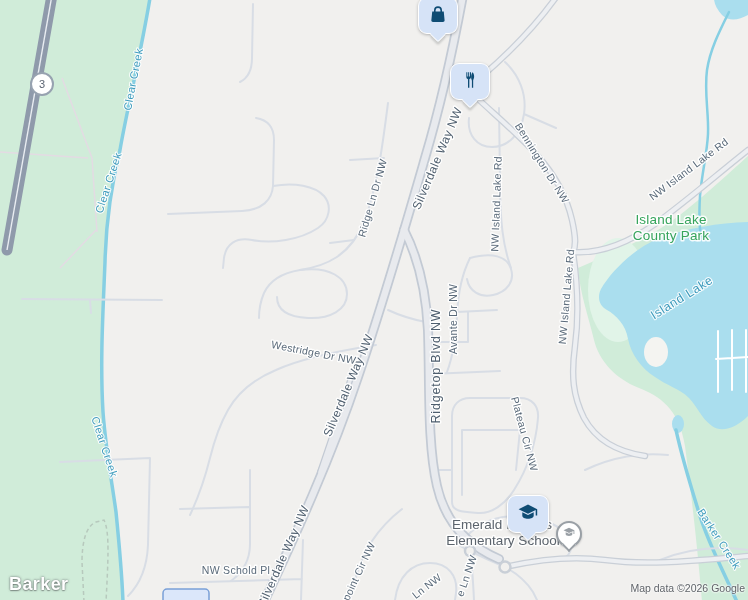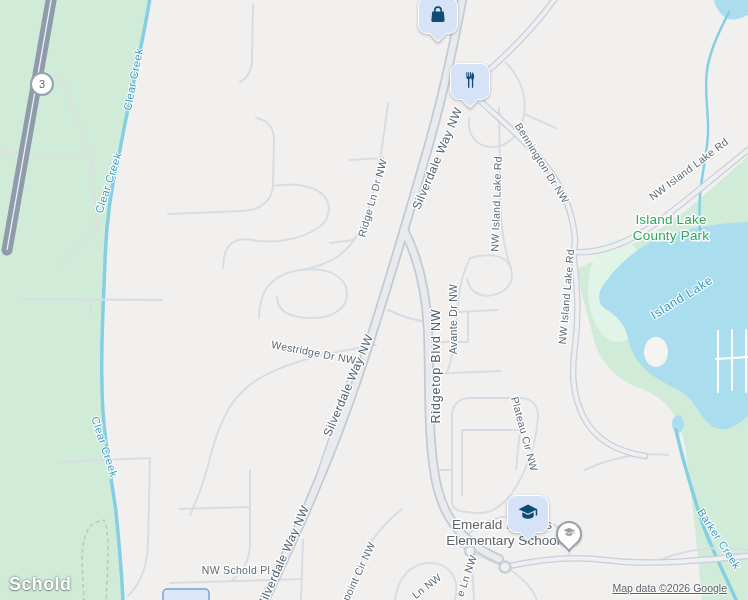--- a/index.html
+++ b/index.html
@@ -54,22 +54,22 @@
        box-shadow:0 1px 2px rgba(60,64,67,.3);}
   .poi-circle::after{content:"";position:absolute;left:50%;bottom:-5px;width:8px;height:8px;background:#fff;
        transform:translateX(-50%) rotate(45deg);border-right:2px solid var(--c-icon_gray);
        border-bottom:2px solid var(--c-icon_gray);}
   .poi-circle svg{position:relative;z-index:1;}
   .shield{position:absolute;left:30px;top:72px;width:20px;height:20px;background:#fff;
        border:2px solid var(--c-shield);border-radius:50%;display:flex;align-items:center;justify-content:center;
        font-size:11px;color:#5b6472;}
   .google-logo{position:absolute;left:9px;bottom:5px;font-size:18px;font-weight:700;color:#fff;
        letter-spacing:.4px;text-shadow:0 1px 1px rgba(0,0,0,.25),0 0 2px rgba(95,99,104,.7),0 0 3px rgba(95,99,104,.45);}
-  .attribution{position:absolute;right:21px;bottom:6px;font-size:10.5px;color:var(--c-attribution);
-       text-shadow:0 0 2px #fff,0 0 2px #fff,0 0 3px #fff;text-decoration:underline;}
+  .attribution{position:absolute;right:3px;bottom:6px;font-size:10.5px;color:var(--c-attribution);
+       text-shadow:0 0 2px #fff,0 0 2px #fff,0 0 3px #fff;}
 </style>
 </head>
 <body>
 
 <div class="map">
   <svg width="748" height="600" viewBox="0 0 748 600">
     <defs>
       <path id="fwy1" d="M52,-5 C39,70 24,155 7,250"></path>
       <path id="art1" d="M463,-5 C452,55 441,104 425,158 C406,224 386,294 358,377 C331,458 296,534 264,602"></path>
       <path id="art2" d="M352,374 C343,404 332,438 320,472"></path>
@@ -213,15 +213,15 @@
         <path fill="var(--c-icon_gray)" d="M12 4.6 2.6 9.2 12 13.8l7.7-3.7v5.4h1.5V9.2z"></path>
         <path fill="var(--c-icon_gray)" d="M6.3 12.3v3.5c0 1.7 2.6 3 5.7 3s5.7-1.3 5.7-3v-3.5L12 15z"></path>
       </svg>
     </span>
   </div>
 
   <div class="shield">
     <span>3</span>
   </div>
 
-  <div class="google-logo">Schold</div>
+  <div class="google-logo">Barker</div>
   <div class="attribution">Map data ©2026 Google</div>
 </div>
 
 </body></html>

